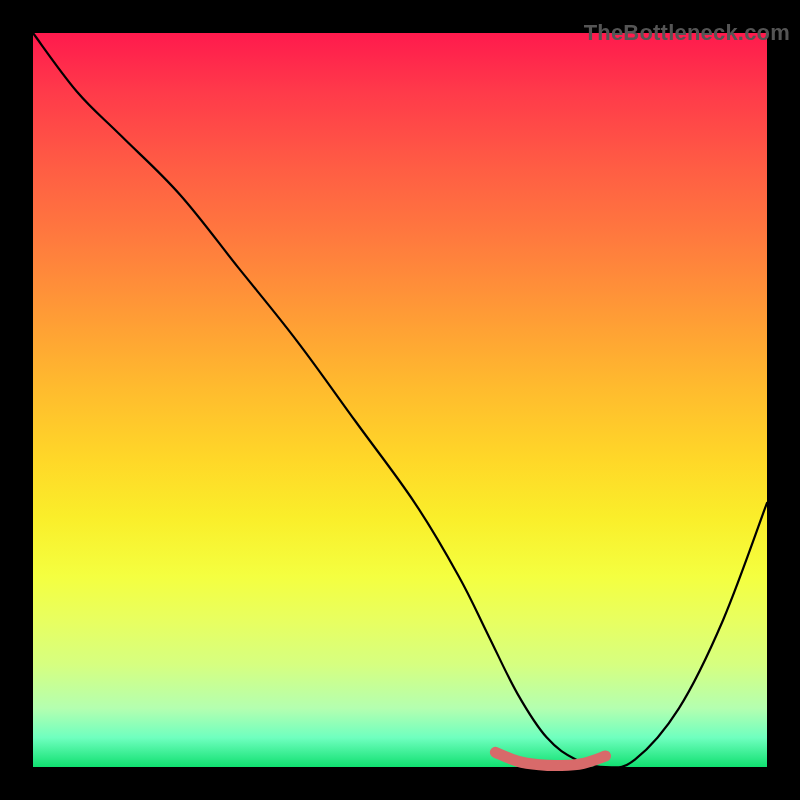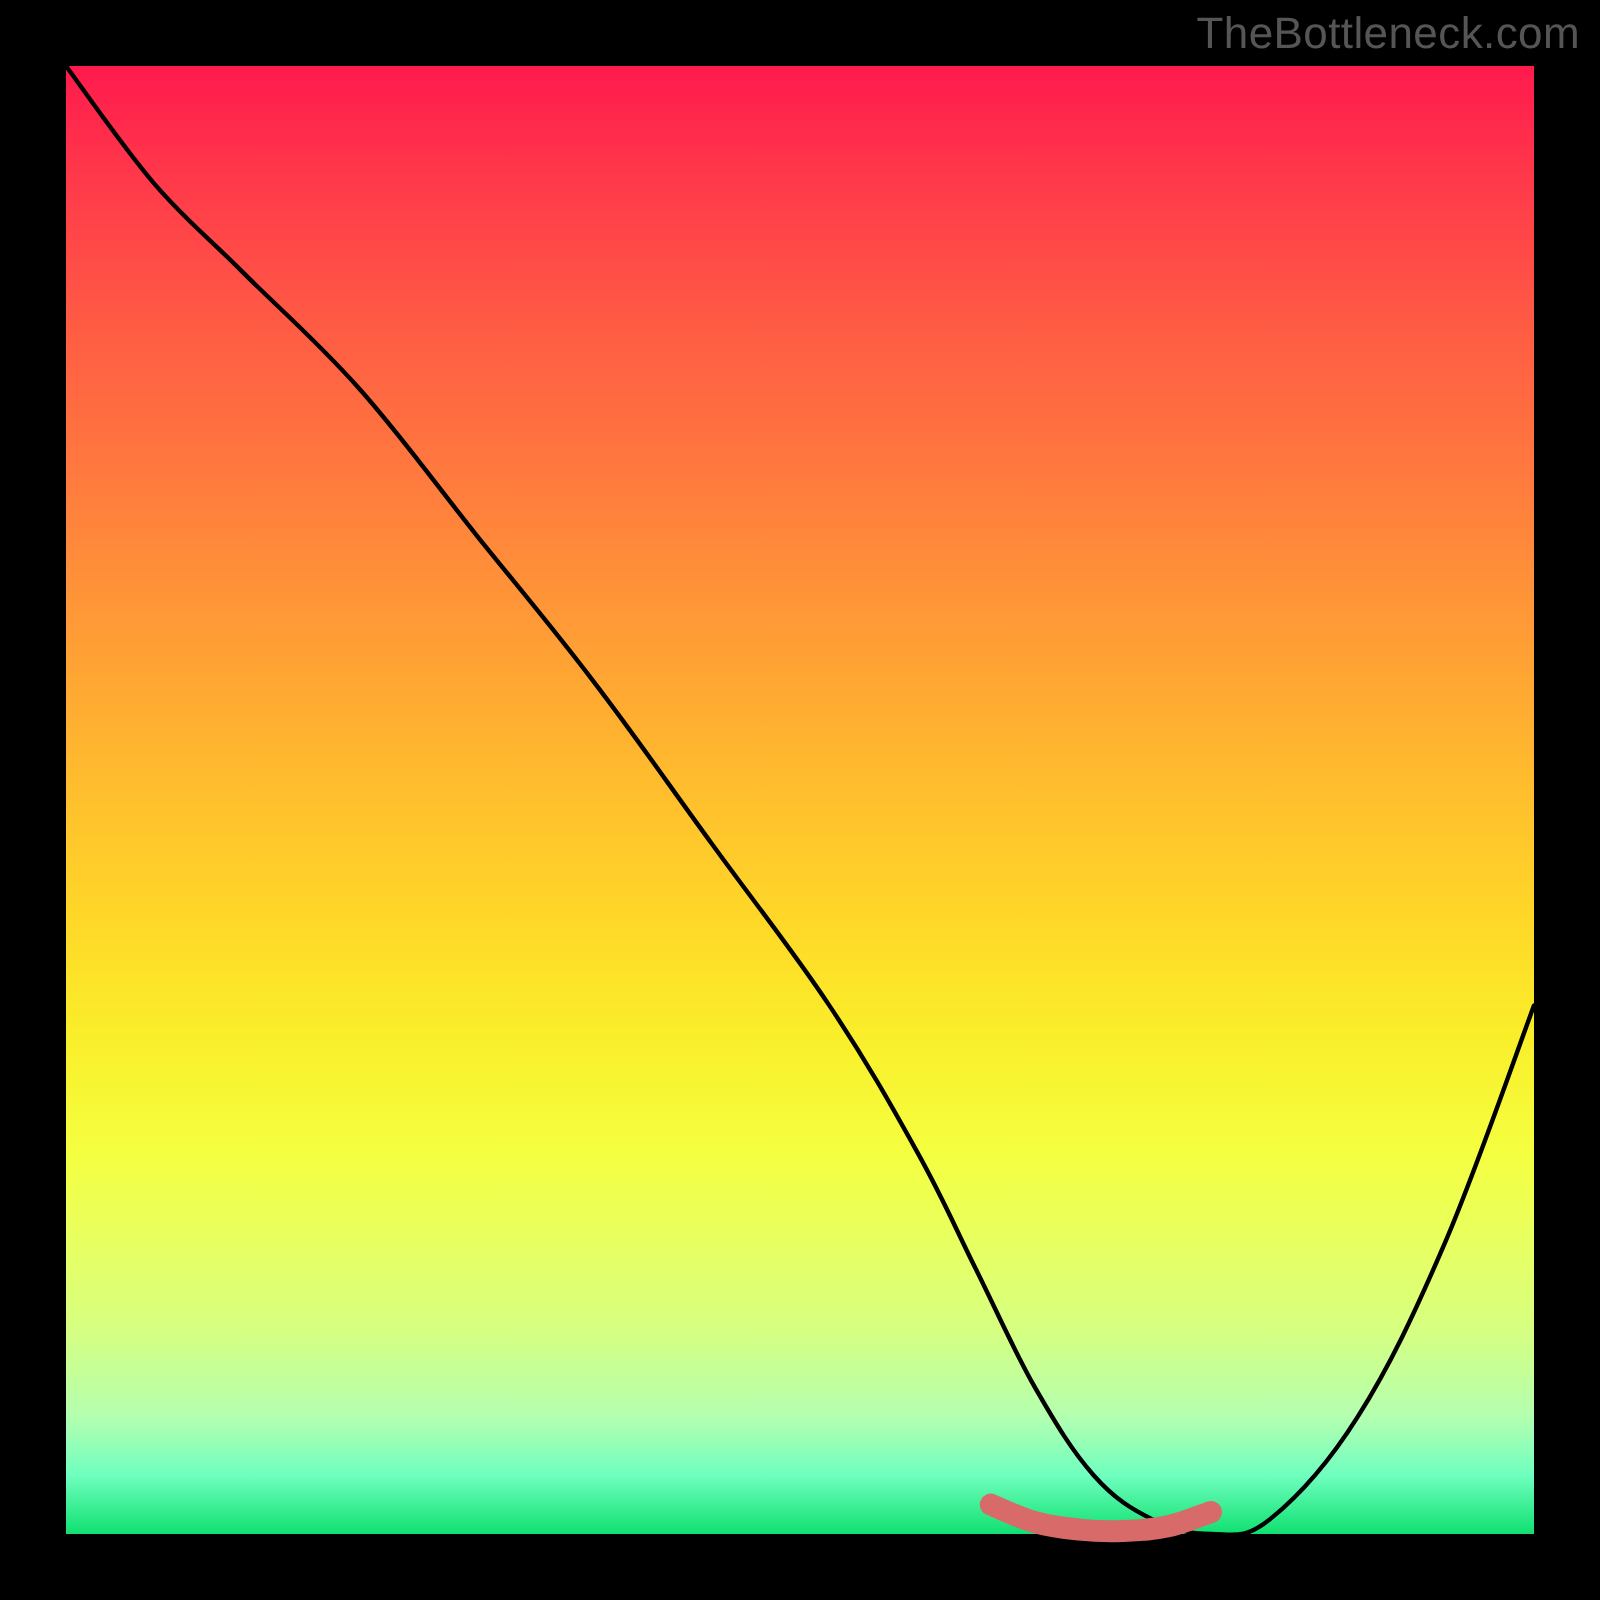--- a/index.html
+++ b/index.html
@@ -6,25 +6,25 @@
     margin: 0;
     padding: 0;
     width: 800px;
     height: 800px;
     background: #000;
     font-family: Arial, Helvetica, sans-serif;
     overflow: hidden;
   }
   .watermark {
     position: absolute;
-    top: 4px;
+    top: 20px;
     right: 10px;
     color: #555;
     font-size: 22px;
-    font-weight: 400;
+    font-weight: 700;
     z-index: 10;
     letter-spacing: 0.2px;
     margin-left: 24px;
   }
   .plot-frame {
     position: absolute;
     left: 33px;
     top: 33px;
     width: 734px;
     height: 734px;

